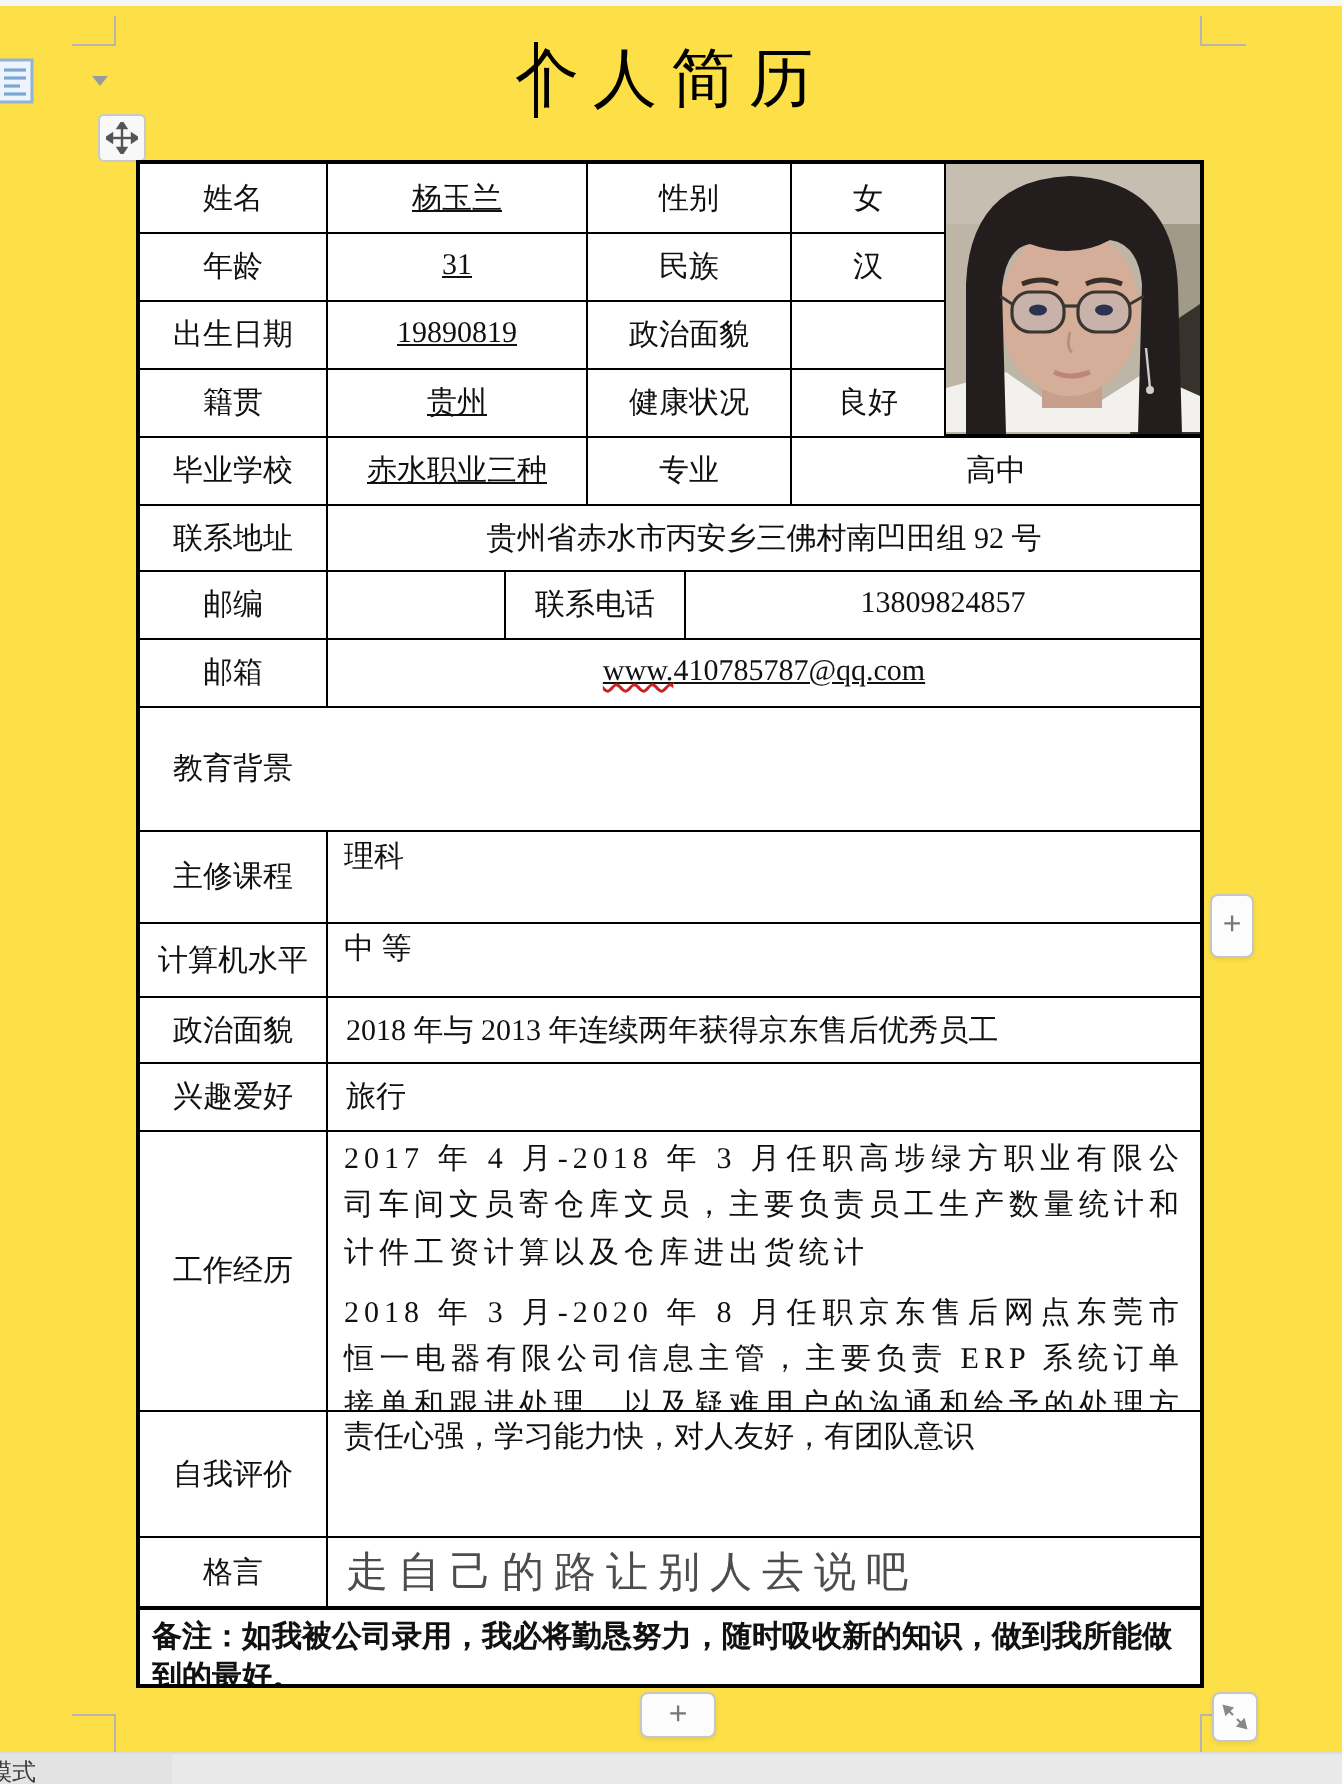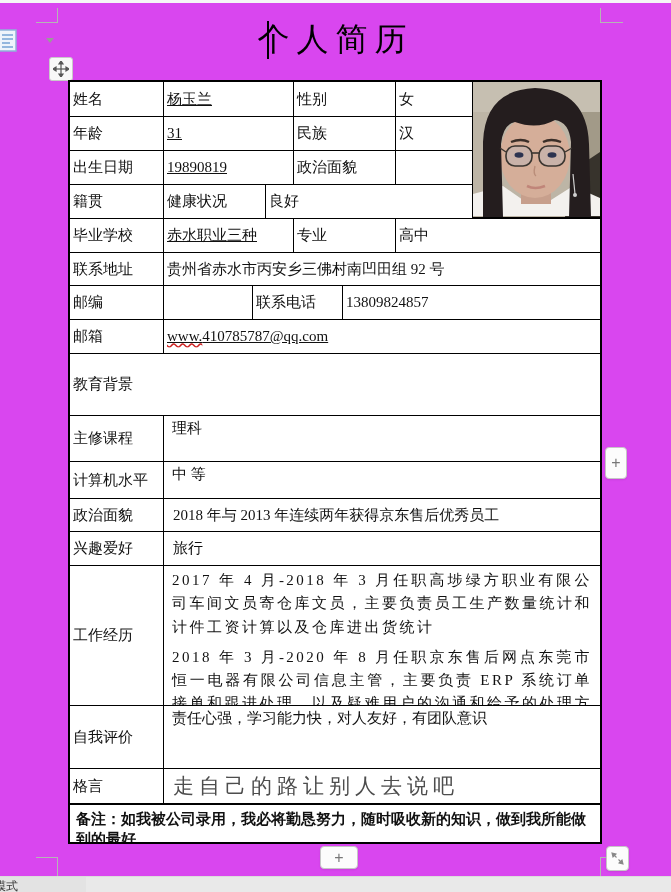--- a/index.html
+++ b/index.html
@@ -1,16 +1,16 @@
 <!DOCTYPE html>
 <html><head>
 <meta charset="utf-8">
 <style>
   html,body{margin:0;padding:0;background:#fff;}
-  .stage{position:relative;width:671px;height:892px;background:#d946ef;overflow:hidden;
+  .stage{position:relative;width:671px;height:892px;background:#fde047;overflow:hidden;
          font-family:"Liberation Serif","DejaVu Serif",serif;color:#111;}
   .topstrip{position:absolute;left:0;top:0;width:671px;height:3px;background:#f6f6f6;}
 
   
   .title{position:absolute;left:0;top:18px;width:671px;text-align:center;
          font-size:32px;letter-spacing:7px;color:#000;white-space:nowrap;}
   .caret{position:absolute;left:267px;top:21px;width:2px;height:38px;background:#000;}
 
   
   .crop{position:absolute;}
@@ -39,21 +39,21 @@
   .statusbar .txt{position:absolute;left:-6px;top:1px;font-family:"Liberation Sans",sans-serif;
                   font-size:12px;color:#3c3c3c;}
 
   
   .tbl{position:absolute;left:68px;top:80px;width:534px;height:764px;box-sizing:border-box;
        border:2px solid #000;background:#fff;}
   .row{display:flex;box-sizing:border-box;border-top:1px solid #000;}
   .row.first{border-top:none;}
   .row.bold-top{border-top:2px solid #000;}
   .cell{box-sizing:border-box;border-left:1px solid #000;display:flex;align-items:center;
-        font-size:15px;padding:0 3px;overflow:hidden;}
+        justify-content:center;font-size:15px;padding:0 3px;overflow:hidden;}
   .cell.cfirst{border-left:none;}
   .cell.noborder{border-left:none;}
   .c1{width:93px;flex:none;}
   .c2{width:130px;flex:none;text-decoration:underline;}
   .c3{width:102px;flex:none;}
   .c4{width:77px;flex:none;}
   .cflex{flex:1;}
   .c2b{width:89px;flex:none;}
   .c3b{width:90px;flex:none;}
   .topleft{display:block;text-align:left;padding:3px 8px;}
@@ -188,20 +188,23 @@
         </div>
       <div class="cell c4">
           <span></span>
         </div>
       <div class="cell cflex noborder"></div>
     </div>
     <div class="row" style="height:34px">
       <div class="cell c1 cfirst">
           <span>籍贯</span>
         </div>
+      <div class="cell c2">
+          <span>贵州</span>
+        </div>
       <div class="cell c3">
           <span>健康状况</span>
         </div>
       <div class="cell c4">
           <span>良好</span>
         </div>
       <div class="cell cflex noborder"></div>
     </div>
 
     <div class="row" style="height:34px">

